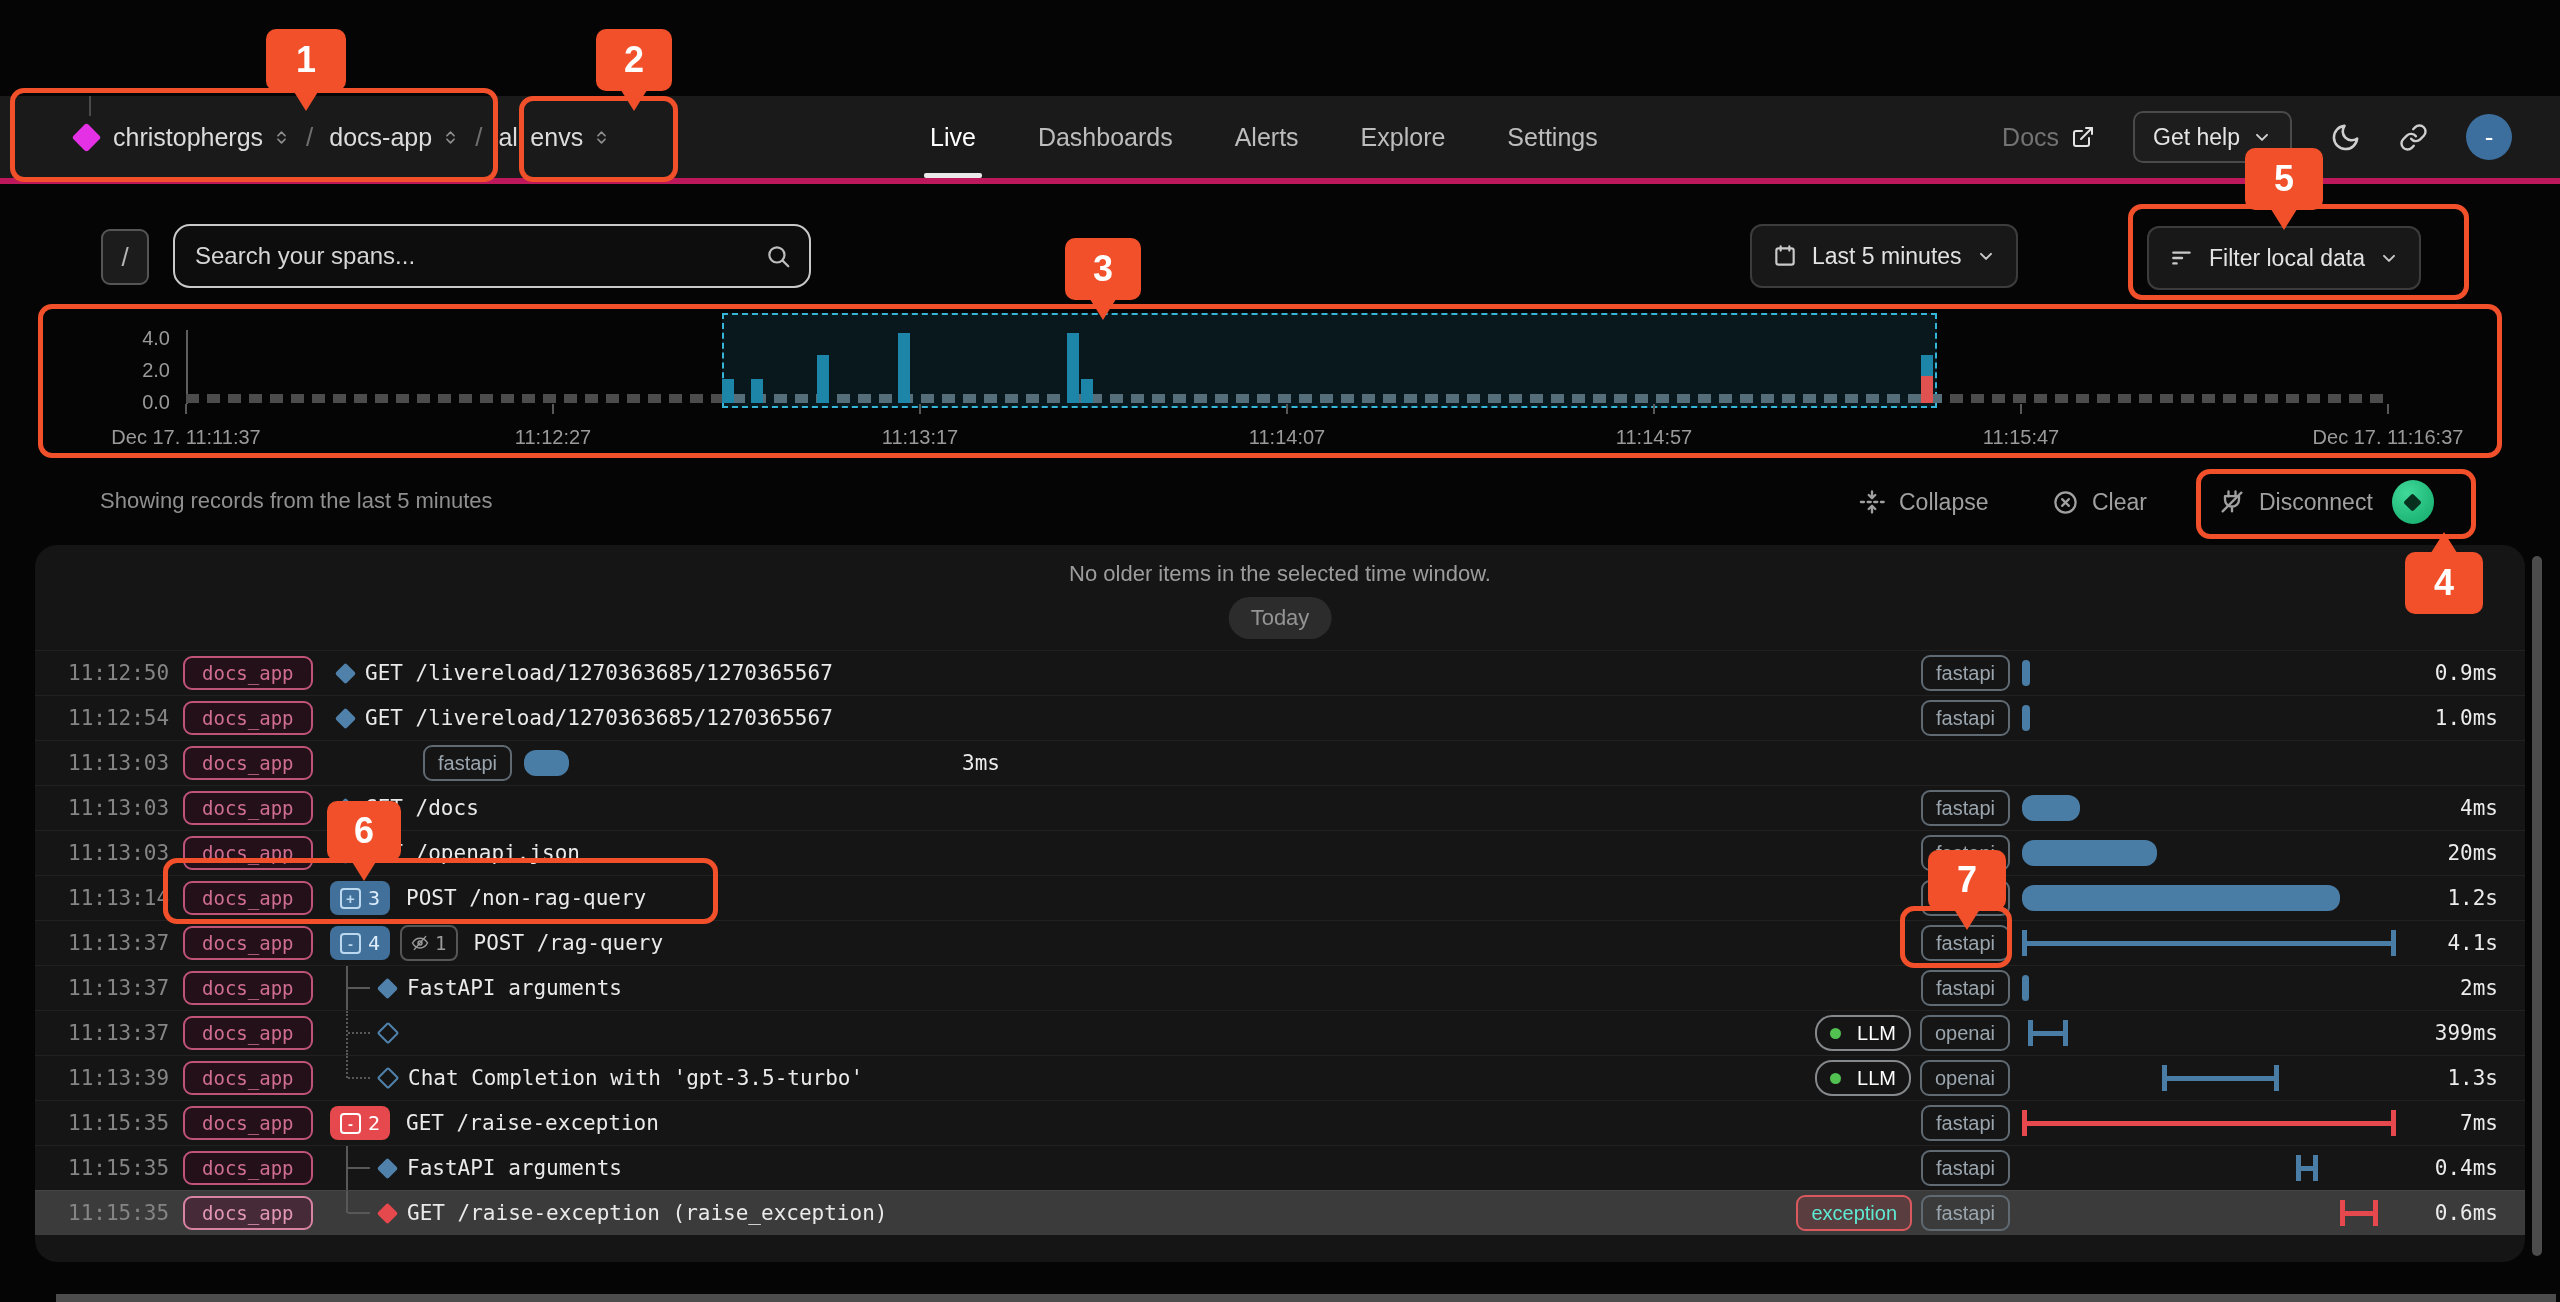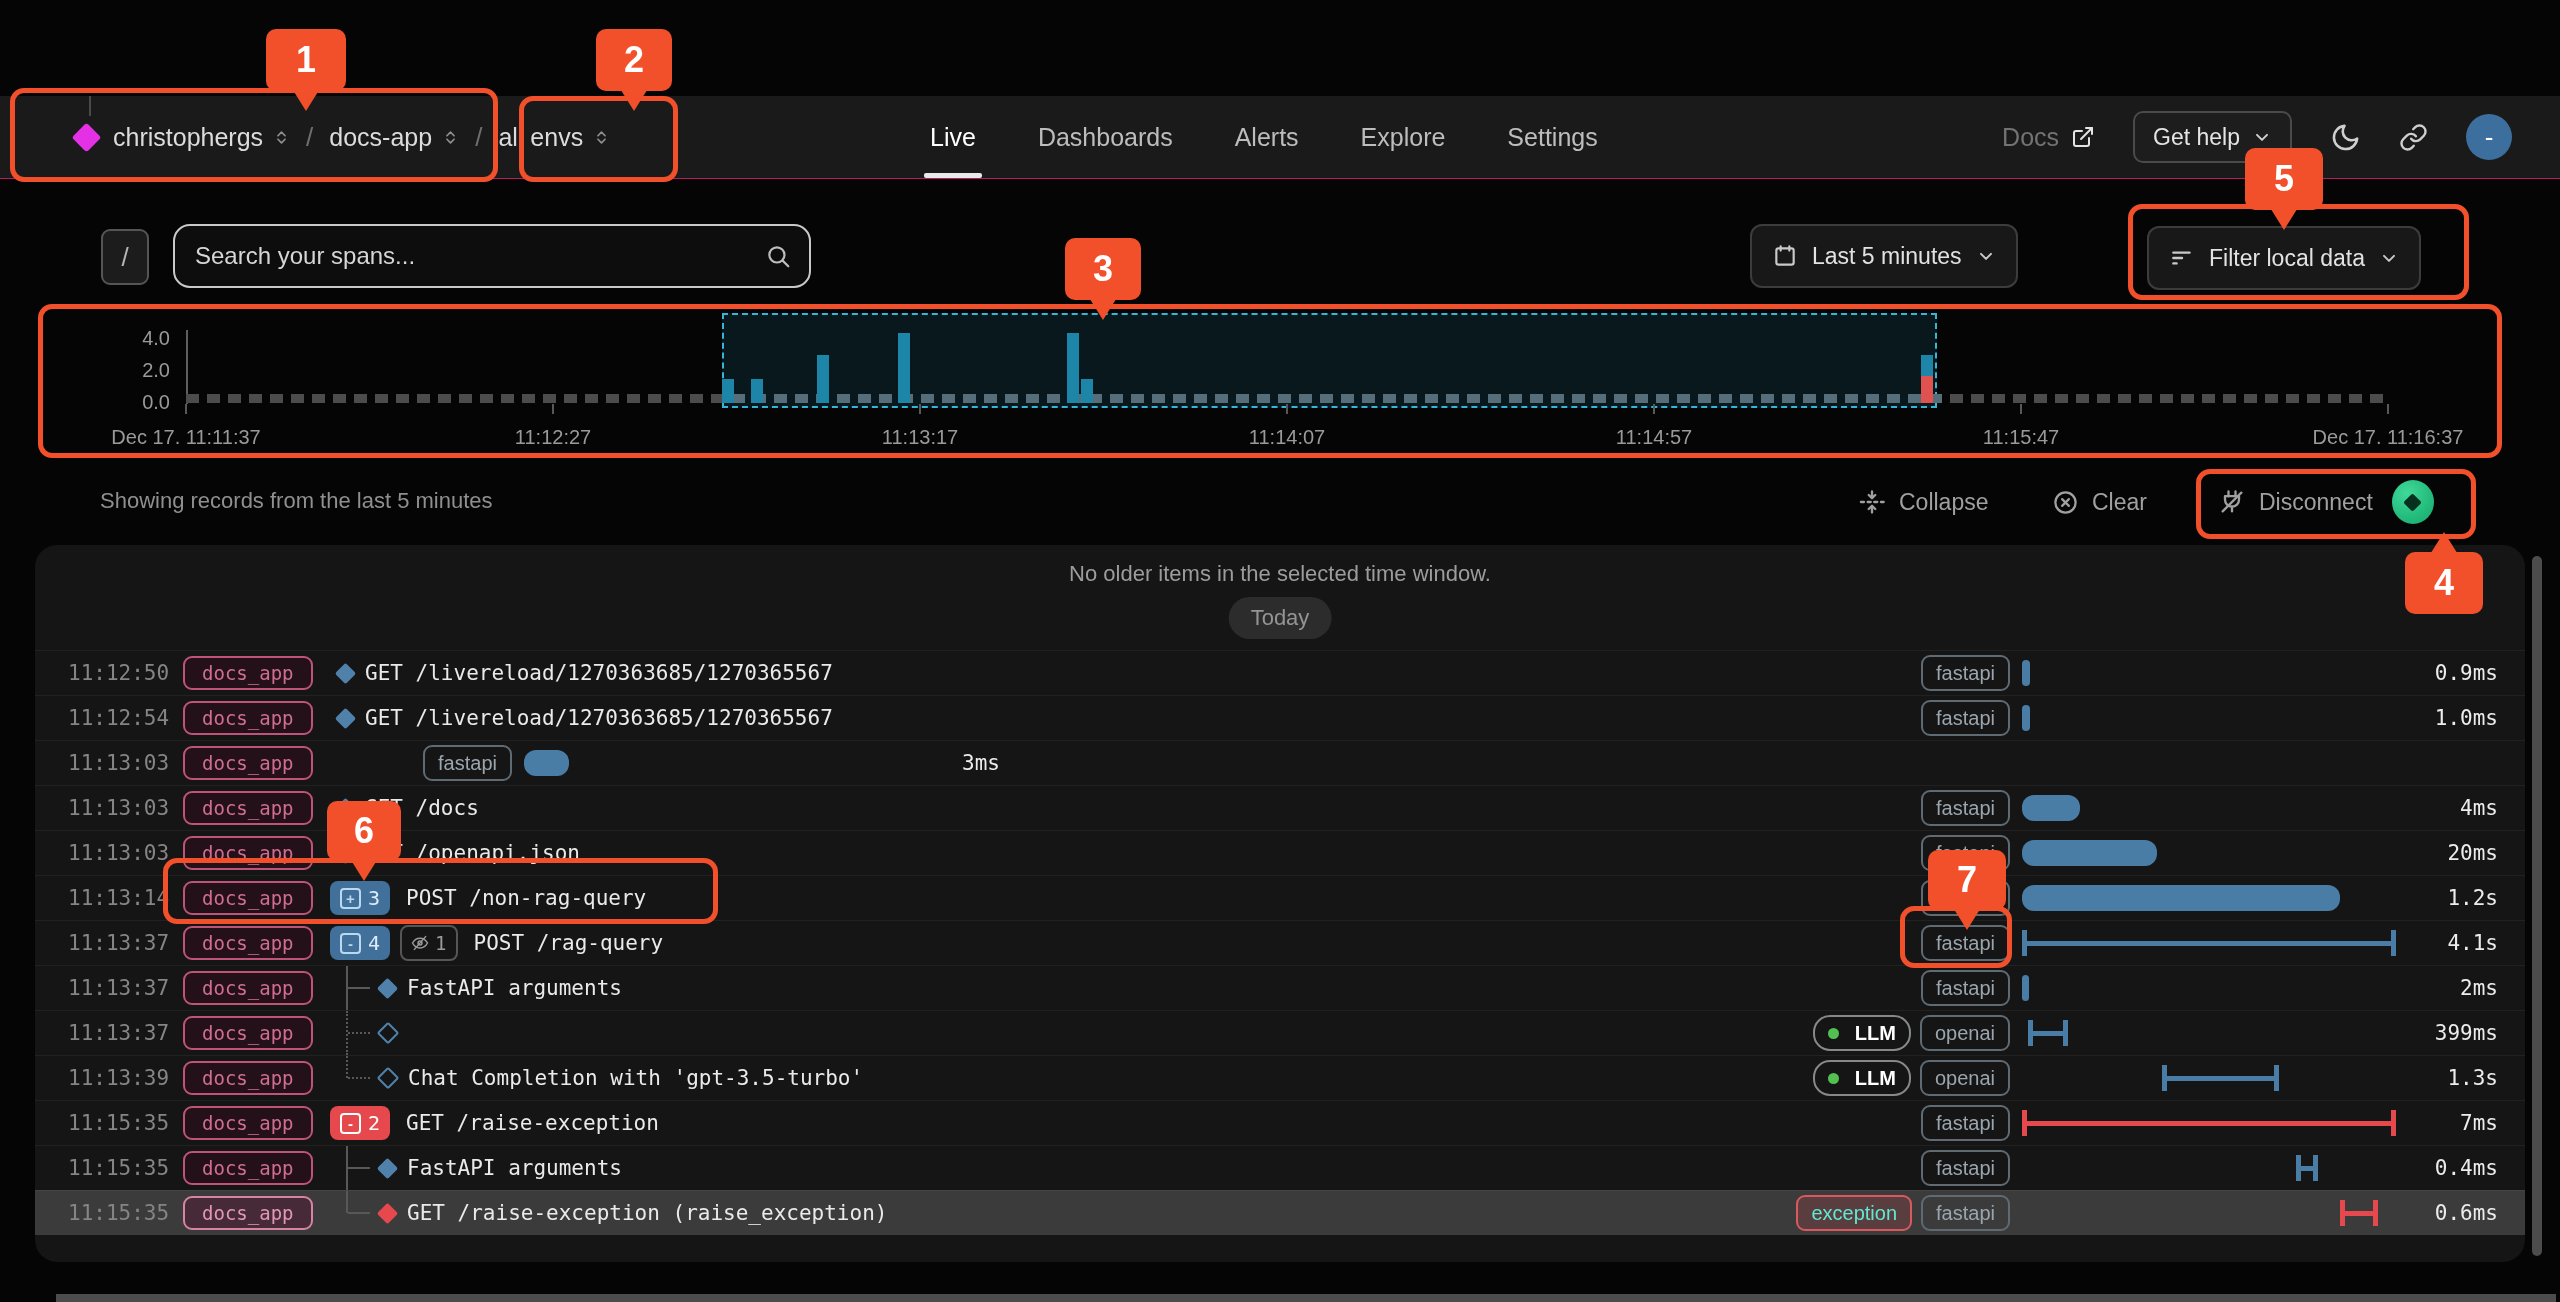--- a/index.html
+++ b/index.html
@@ -1,21 +1,21 @@
 <!DOCTYPE html>
 <html><head>
 <meta charset="utf-8">
 <style>
   html,body{margin:0;padding:0;background:#000;}
   #app{position:relative;width:2560px;height:1302px;background:#050505;overflow:hidden;
        font-family:"Liberation Sans",sans-serif;color:#ddd;}
   svg{display:block;}
 
   
-  .topbar{position:absolute;left:0;top:96px;width:2560px;height:82px;background:#1a1a1a;border-bottom:1px solid #be185d;}
+  .topbar{position:absolute;left:0;top:96px;width:2560px;height:82px;background:#1a1a1a;border-bottom:6px solid #be185d;}
   .crumbline{position:absolute;left:89px;top:0;width:2px;height:20px;background:#4a4a4a;}
   .crumbs{position:absolute;left:76px;top:0;height:82px;display:flex;align-items:center;gap:16px;font-size:25px;color:#dcdcdc;}
   .mdia{width:21px;height:21px;background:#e531e5;transform:rotate(45deg);border-radius:3px;flex:none;}
   .crumb{display:flex;align-items:center;gap:10px;cursor:pointer;}
   .crumb svg{stroke:#8f8f8f;}
   .crumbsep{color:#6f6f6f;font-size:26px;}
   .tabs{position:absolute;left:930px;top:0;height:82px;display:flex;gap:62px;align-items:center;}
   .tab{font-size:25px;color:#bdbdbd;height:82px;display:flex;align-items:center;position:relative;cursor:pointer;}
   .tab.active{color:#fff;text-align:right;}
   .tab.active::after{content:"";position:absolute;left:-6px;right:-6px;bottom:0;height:5px;background:#e9e9e9;border-radius:2px;}
@@ -91,21 +91,21 @@
   .nbadge.blue .sq{border-color:#bcd8ef;color:#bcd8ef;}
   .nbadge.red{background:#e5484d;color:#fff;}
   .nbadge.red .sq{border-color:#fff;color:#fff;}
   .hbadge{display:inline-flex;align-items:center;height:32px;padding:0 9px;margin-left:10px;border:2px solid #565656;
           border-radius:8px;color:#9a9a9a;gap:6px;font-family:"DejaVu Sans Mono",monospace;font-size:19px;flex:none;}
   .rname{margin-left:8px;font-family:"DejaVu Sans Mono",monospace;font-size:21px;color:#eaeaea;white-space:nowrap;}
   .nbadge + .rname,.hbadge + .rname{margin-left:16px;}
   .rtags{display:flex;gap:9px;align-items:center;justify-content:flex-end;width:182px;flex:none;margin-right:12px;}
   .tpill{height:32px;display:inline-flex;align-items:center;padding:0 13px;border:2px solid #5f6a73;border-radius:9px;
          color:#9aa5ae;font-size:20px;flex:none;cursor:pointer;}
-  .tpill.llm{border-radius:17px;border-color:#85898c;color:#fff;gap:16px;font-weight:bold;}
+  .tpill.llm{border-radius:17px;border-color:#85898c;color:#fff;gap:16px;}
   .tpill.llm .dot{width:11px;height:11px;border-radius:50%;background:#52c152;}
   .tpill.exc{border-color:#d9595e;background:rgba(217,73,78,0.2);color:#5eead4;}
   .rbararea{position:relative;width:380px;height:44px;flex:none;}
   .bpill{position:absolute;top:9px;height:26px;border-radius:12px;}
   .ibeam{position:absolute;top:9px;height:26px;}
   .ibeam .ln{position:absolute;left:0;right:0;top:11px;height:5px;}
   .ibeam .cp{position:absolute;top:0;width:5px;height:26px;}
   .ibeam .cpr{right:0;left:auto;}
   .bblue{background:#4a7da6;}
   .bred{background:#e5484d;}

